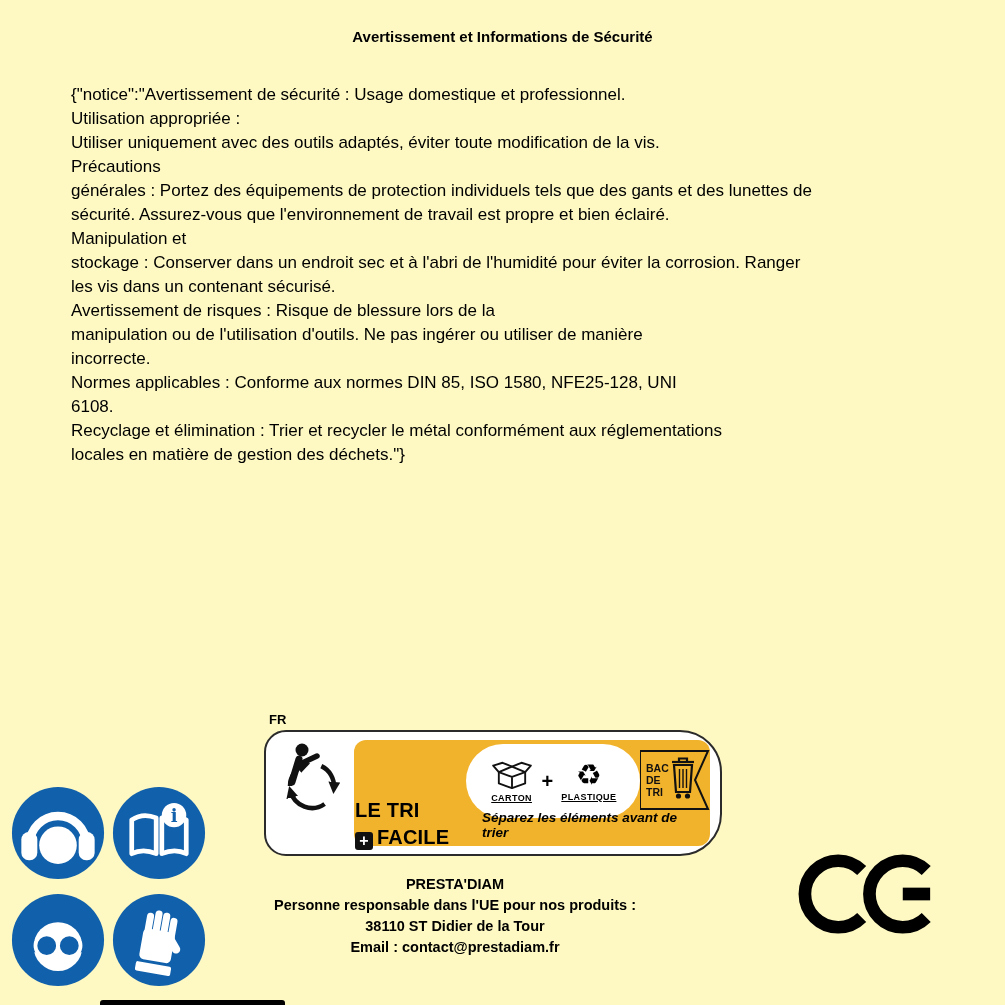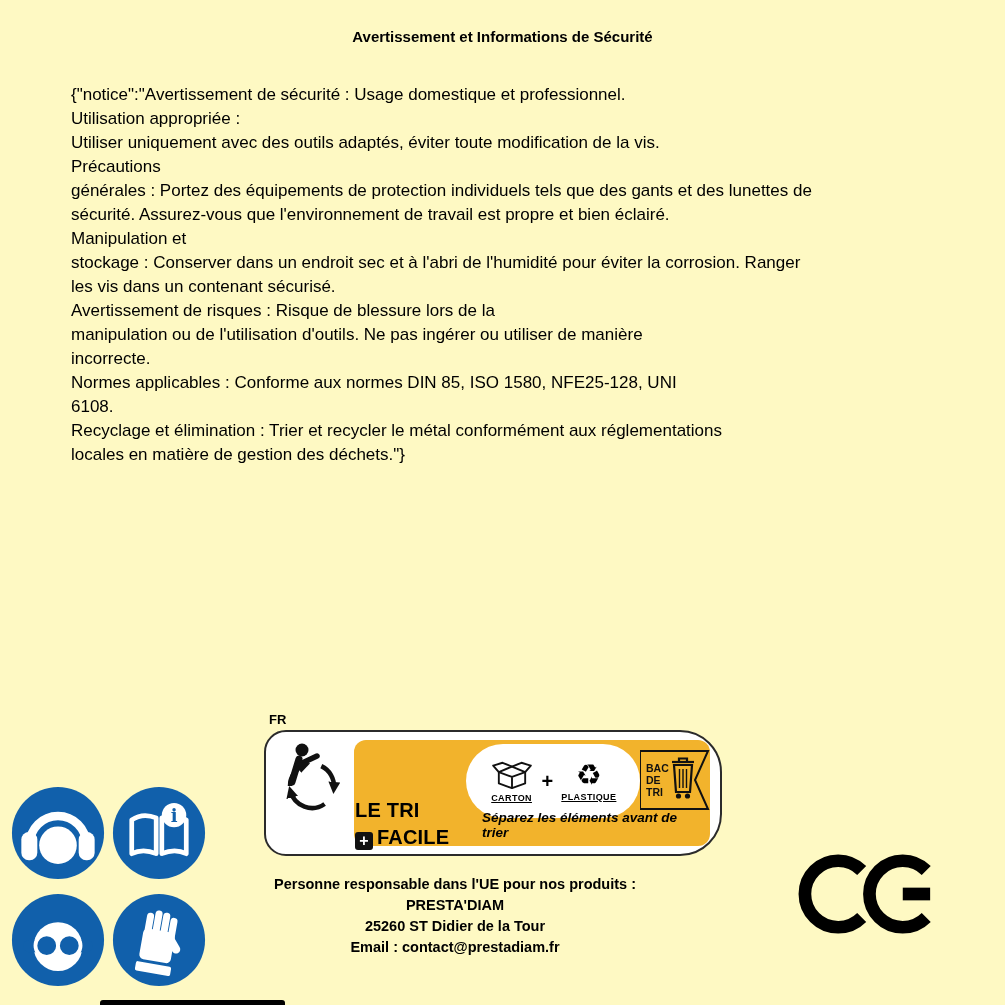--- a/index.html
+++ b/index.html
@@ -175,23 +175,23 @@
           <circle cx="6.5" cy="39" r="2.6" fill="#111" stroke="none"></circle>
           <circle cx="15.5" cy="39" r="2.6" fill="#111" stroke="none"></circle>
         </g>
       </svg>
 
       <div class="tagline">Séparez les éléments avant de trier</div>
     </div>
   </div>
 
   <div class="address">
+    <div>PRESTA'DIAM</div>
     <div>Personne responsable dans l'UE pour nos produits :</div>
-    <div>PRESTA'DIAM</div>
-    <div>25260 ST Didier de la Tour</div>
+    <div>38110 ST Didier de la Tour</div>
     <div>Email : contact@prestadiam.fr</div>
   </div>
 
   <svg class="ce" viewBox="0 0 150 90" width="147" height="88">
     <path d="M66 21 A34 34 0 1 0 66 69" stroke="#000" stroke-width="13" fill="none"></path>
     <path d="M132 21 A34 34 0 1 0 132 69" stroke="#000" stroke-width="13" fill="none"></path>
     <path d="M108 45 H136" stroke="#000" stroke-width="13"></path>
   </svg>
 
   <div class="cropped-bar"></div>

